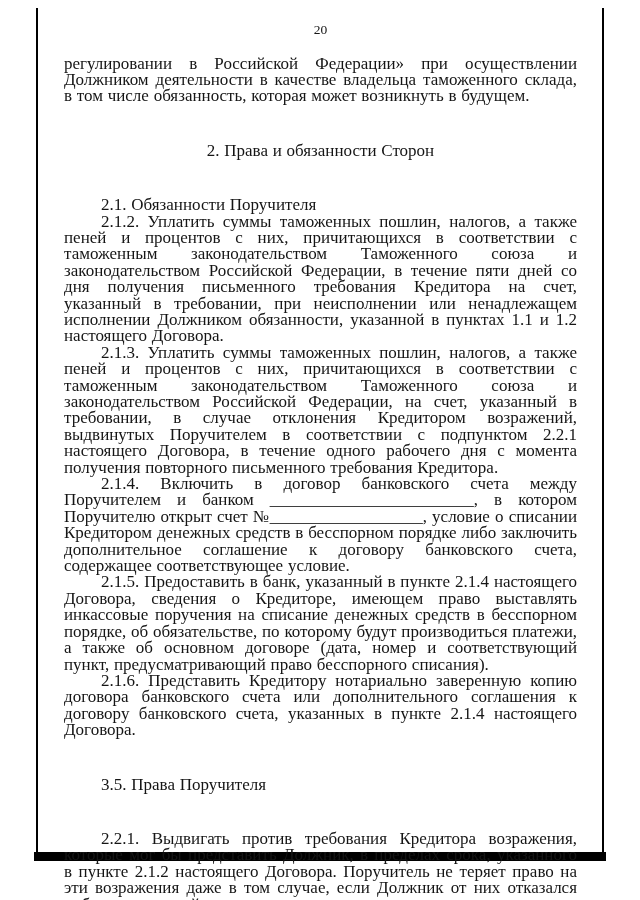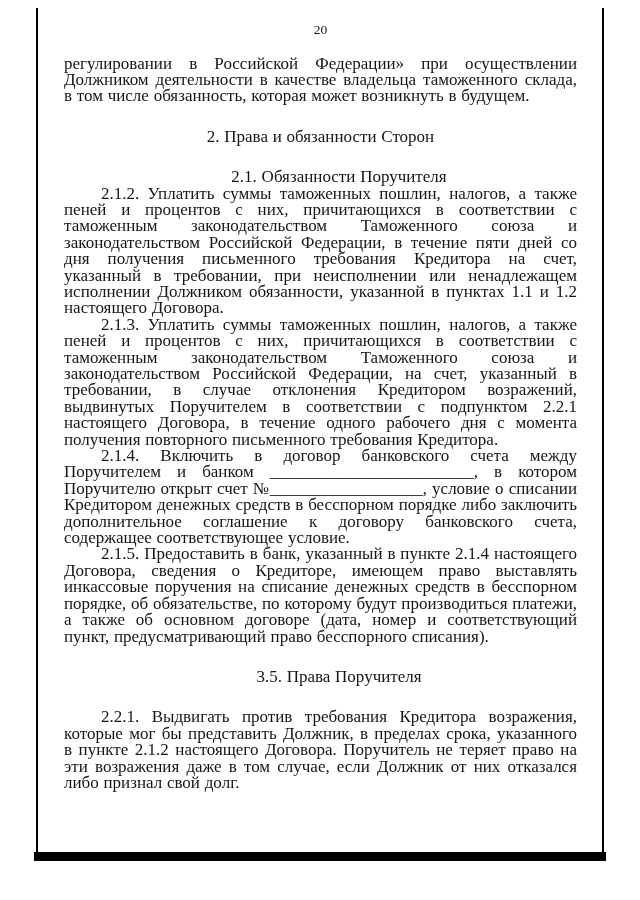--- a/index.html
+++ b/index.html
@@ -26,22 +26,22 @@
     margin-bottom:17px;
   }
   .para {
     font-size:17px;
     line-height:16.4px;
     text-align:justify;
     word-spacing:0.5px;
   }
   .para.indent { text-indent:37px; }
   .center { text-align:center !important; }
-  .left { text-align:center; }
-  .gap { margin-top:24px; }
+  .left { text-align:left; }
+  .gap { margin-top:38px; }
 </style>
 </head>
 <body>
 
 <div class="frame-left"></div>
 <div class="frame-right"></div>
 <div class="frame-bottom"></div>
 
 <div class="content">
 
@@ -55,18 +55,19 @@
 
 
   <p class="para indent">2.1.2. Уплатить суммы таможенных пошлин, налогов, а также пеней и процентов с них, причитающихся в соответствии с таможенным законодательством Таможенного союза и законодательством Российской Федерации, в течение пяти дней со дня получения письменного требования Кредитора на счет, указанный в требовании, при неисполнении или ненадлежащем исполнении Должником обязанности, указанной в пунктах 1.1 и 1.2 настоящего Договора.</p>
 
   <p class="para indent">2.1.3. Уплатить суммы таможенных пошлин, налогов, а также пеней и процентов с них, причитающихся в соответствии с таможенным законодательством Таможенного союза и законодательством Российской Федерации, на счет, указанный в требовании, в случае отклонения Кредитором возражений, выдвинутых Поручителем в соответствии с подпунктом 2.2.1 настоящего Договора, в течение одного рабочего дня с момента получения повторного письменного требования Кредитора.</p>
 
   <p class="para indent">2.1.4. Включить в договор банковского счета между Поручителем и банком ________________________, в котором Поручителю открыт счет №__________________, условие о списании Кредитором денежных средств в бесспорном порядке либо заключить дополнительное соглашение к договору банковского счета, содержащее соответствующее условие.</p>
 
   <p class="para indent">2.1.5. Предоставить в банк, указанный в пункте 2.1.4 настоящего Договора, сведения о Кредиторе, имеющем право выставлять инкассовые поручения на списание денежных средств в бесспорном порядке, об обязательстве, по которому будут производиться платежи, а также об основном договоре (дата, номер и соответствующий пункт, предусматривающий право бесспорного списания).</p>
 
+  <p class="para indent">2.1.6. Представить Кредитору нотариально заверенную копию договора банковского счета или дополнительного соглашения к договору банковского счета, указанных в пункте 2.1.4 настоящего Договора.</p>
 
   <p class="para indent left gap">3.5. Права Поручителя</p>
 
   <p class="para indent gap">2.2.1. Выдвигать против требования Кредитора возражения, которые мог бы представить Должник, в пределах срока, указанного в пункте 2.1.2 настоящего Договора. Поручитель не теряет право на эти возражения даже в том случае, если Должник от них отказался либо признал свой долг.</p>
 
 </div>
 
 </body></html>

